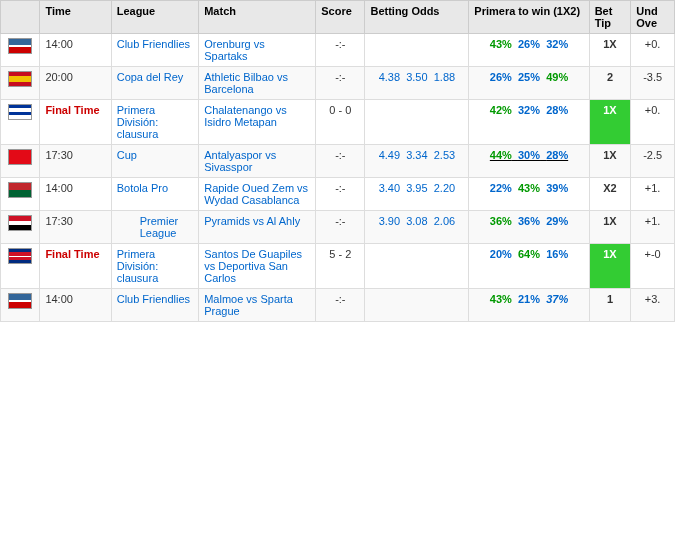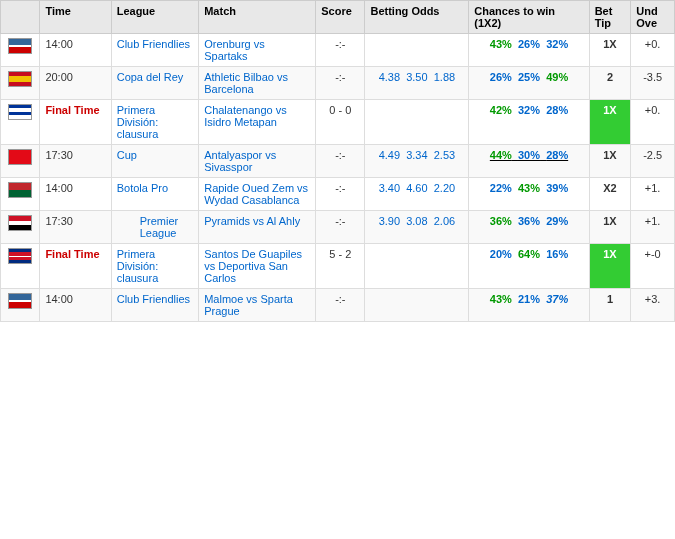--- a/index.html
+++ b/index.html
@@ -37,21 +37,21 @@
 
 <table>
   <thead>
     <tr>
       <th style="width:36px;"></th>
       <th style="width:55px;">Time</th>
       <th style="width:80px;">League</th>
       <th style="width:107px;">Match</th>
       <th style="width:45px;">Score</th>
       <th style="width:95px;">Betting Odds</th>
-      <th style="width:110px;">Chances to win (1X2)</th>
+      <th style="width:110px;">Primera to win (1X2)</th>
       <th style="width:38px;">Bet Tip</th>
       <th style="width:40px;">Und Ove</th>
     </tr>
   </thead>
   <tbody id="table-body">
   <tr>
     <td class="flag-cell">
       <div style="width:24px;height:16px;display:inline-block;background:linear-gradient(180deg,#336699 40%,#fff 40%,#fff 60%,#cc0000 60%);border:1px solid #999;vertical-align:middle;"></div>
     </td>
     <td class="time-cell" style="">
@@ -184,21 +184,21 @@
     <td class="league-cell" style="color:#0066cc;">
       Botola Pro
     </td>
     <td class="match-cell" style="color:#0066cc;">
       Rapide Oued Zem vs Wydad Casablanca
     </td>
     <td class="score-cell" style="text-align:center;color:#333;">
       -:-
     </td>
     <td class="odds-cell" style="text-align:center;">
-      <span style="color:#0066cc">3.40</span>&nbsp;&nbsp;<span style="color:#0066cc">4.60</span>&nbsp;&nbsp;<span style="color:#0066cc">2.20</span>
+      <span style="color:#0066cc">3.40</span>&nbsp;&nbsp;<span style="color:#0066cc">3.95</span>&nbsp;&nbsp;<span style="color:#0066cc">2.20</span>
     </td>
     <td class="chance-cell" style="text-align:center;">
       <span style="color:#0066cc;font-weight:bold;">22%</span>&nbsp;
       <span style="color:#009900;font-weight:bold;">43%</span>&nbsp;
       <span style="color:#0066cc;font-weight:bold;">39%</span>
     </td>
     <td class="bet-tip-cell" style="text-align:center;font-weight:bold;color:#333;">
       X2
     </td>
     <td class="under-cell" style="color:#333;text-align:center;">

